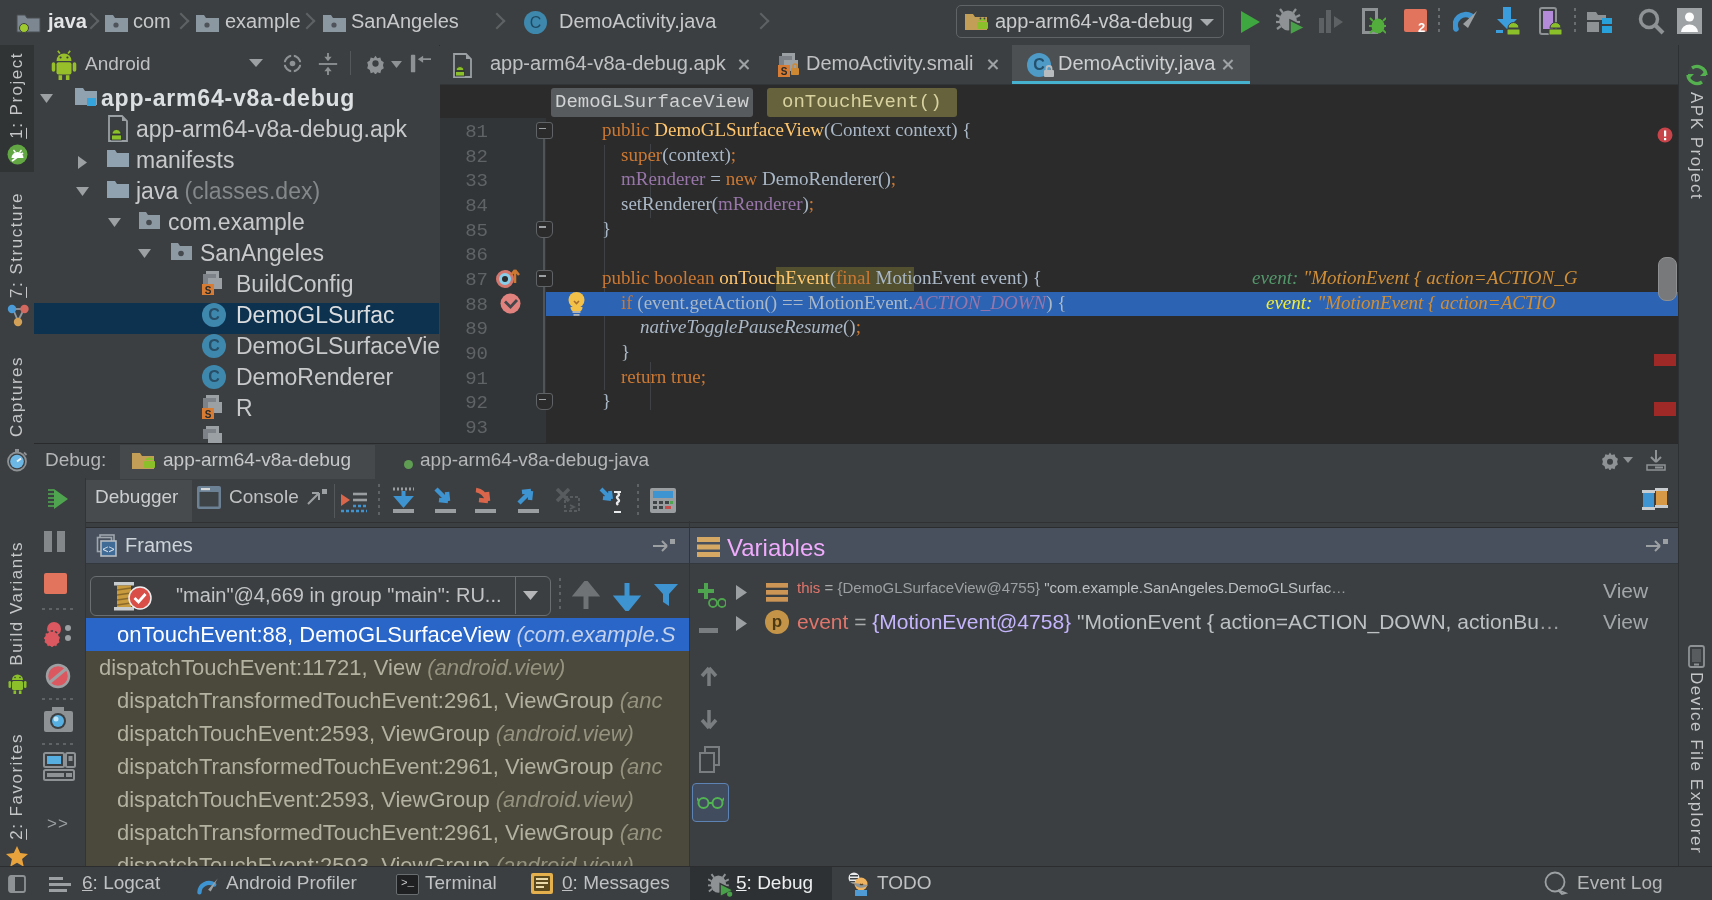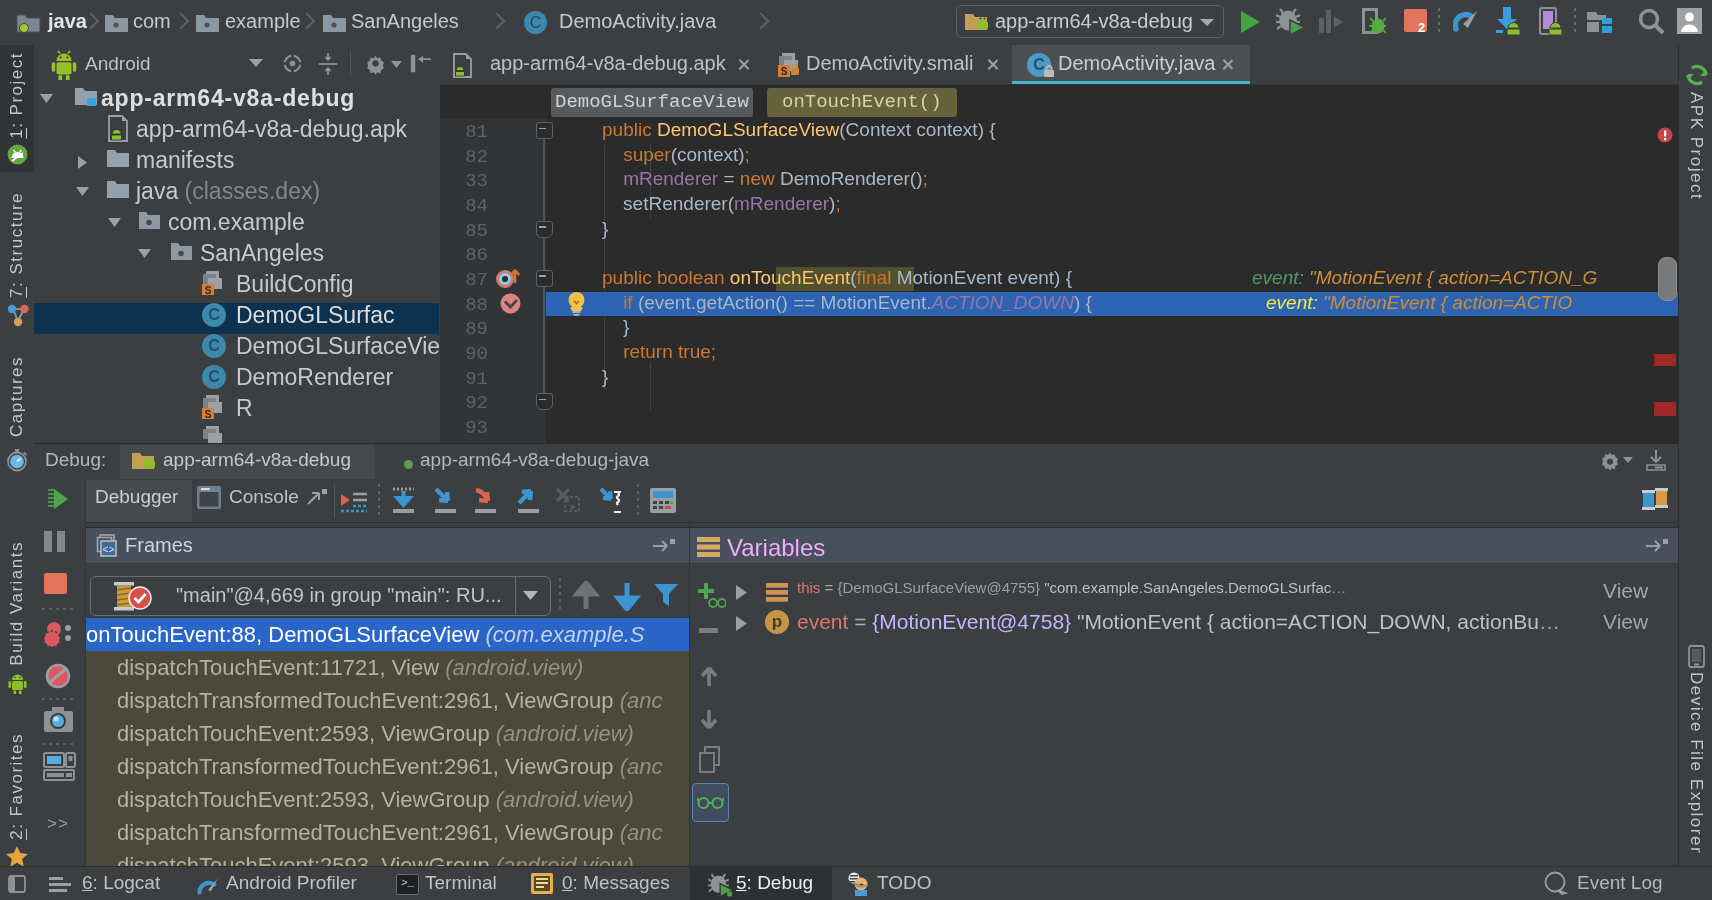--- a/index.html
+++ b/index.html
@@ -1,16 +1,16 @@
 <!DOCTYPE html>
 <html><head><meta charset="utf-8"><style>
 html,body{margin:0;padding:0}
 body{width:1712px;height:900px;background:#3c3f41;font-family:"Liberation Sans",sans-serif;overflow:hidden;position:relative;color:#bbbdbf}
 .abs{position:absolute}
-.mono{font-family:Liberation Sans, sans-serif}
+.mono{font-family:Liberation Serif, serif}
 .vup{writing-mode:vertical-rl;transform:rotate(180deg)}
 .vdn{writing-mode:vertical-rl}
 .chev{width:11px;height:22px;position:absolute;top:11px}
 .chev:before{content:"";position:absolute;left:-2px;top:4px;width:10px;height:10px;border-top:2.4px solid #5f6264;border-right:2.4px solid #5f6264;transform:rotate(45deg);}
 svg{display:block}
 .u{text-decoration:underline}
 </style></head>
 <body>
 
 <div class="abs" id="topbar" style="left:0;top:0;width:1712px;height:45px;background:#3c3f41;border-bottom:1px solid #2b2d2e">
@@ -455,20 +455,21 @@
 
   <div class="abs mono" style="left:162px;top:74px">
     <div class="cl"><span class="k">public </span><span class="mtd">DemoGLSurfaceView</span>(Context context) {</div>
     <div class="cl">    <span class="k">super</span>(context)<span class="k">;</span></div>
     <div class="cl">    <span class="fld">mRenderer</span> = <span class="k">new </span>DemoRenderer()<span class="k">;</span></div>
     <div class="cl">    setRenderer(<span class="fld">mRenderer</span>)<span class="k">;</span></div>
     <div class="cl">}</div>
     <div class="cl"></div>
     <div class="cl"><span class="k">public boolean </span><span class="mtd">onTouchEvent</span>(<span class="k">final </span>MotionEvent event) {</div>
     <div class="cl">    <span class="k">if </span>(event.getAction() == MotionEvent.<span class="fld" style="font-style:italic">ACTION_DOWN</span>) {</div>
+    <div class="cl">        <span style="font-style:italic">nativeTogglePauseResume</span>()<span class="k">;</span></div>
     <div class="cl">    }</div>
     <div class="cl">    <span class="k">return true;</span></div>
     <div class="cl">}</div>
   </div>
 
   <div class="abs mono" style="left:812px;top:221.9px;font-size:19px;font-style:italic;white-space:pre"><span style="color:#53976b">event: </span><span style="color:#cf8e38">"MotionEvent { action=ACTION_G</span></div>
   <div class="abs mono" style="left:826px;top:246.6px;font-size:19px;font-style:italic;white-space:pre"><span style="color:#f0ec3d">event: </span><span style="color:#cf8e38">"MotionEvent { action=ACTIO</span></div>
 
   <svg class="abs" style="left:1217px;top:82px" width="16" height="16" viewBox="0 0 16 16">
     <circle cx="8" cy="8" r="7.5" fill="#c7444a"></circle>
@@ -684,24 +685,24 @@
     <path d="M14 2 v20 M14 28 l-9 -11 h18 z" stroke="#3e94d1" stroke-width="5" fill="#3e94d1"></path>
   </svg>
   <svg class="abs" style="left:567px;top:54px" width="26" height="28" viewBox="0 0 26 28">
     <path d="M1 2 h24 l-9 10 v12 l-6 -4 v-8 z" fill="#3e94d1"></path>
   </svg>
 </div>
 
 <style>.frow{position:absolute;left:0;height:33px;width:603px;display:flex;align-items:center;font-size:22px;color:#b3b1a0;white-space:nowrap;overflow:hidden}.frow i{color:#95927f;font-style:italic}</style>
 <div class="abs" style="left:86px;top:618px;width:603px;height:249px;background:#4a493b;overflow:hidden">
   <div class="frow" style="top:0;background:#2a65c8;color:#fff">
-      <span style="">onTouchEvent:88, DemoGLSurfaceView <i style="color:#c3d1ea">(com.example.S</i></span>
+      <span style="padding-left:31px">onTouchEvent:88, DemoGLSurfaceView <i style="color:#c3d1ea">(com.example.S</i></span>
     </div>
   <div class="frow" style="top:33px">
-      <span style="padding-left:31px">dispatchTouchEvent:11721, View <i>(android.view)</i></span>
+      <span style="padding-left:13px">dispatchTouchEvent:11721, View <i>(android.view)</i></span>
     </div>
   <div class="frow" style="top:66px">
       <span style="padding-left:31px">dispatchTransformedTouchEvent:2961, ViewGroup <i>(anc</i></span>
     </div>
   <div class="frow" style="top:99px">
       <span style="padding-left:31px">dispatchTouchEvent:2593, ViewGroup <i>(android.view)</i></span>
     </div>
   <div class="frow" style="top:132px">
       <span style="padding-left:31px">dispatchTransformedTouchEvent:2961, ViewGroup <i>(anc</i></span>
     </div>

